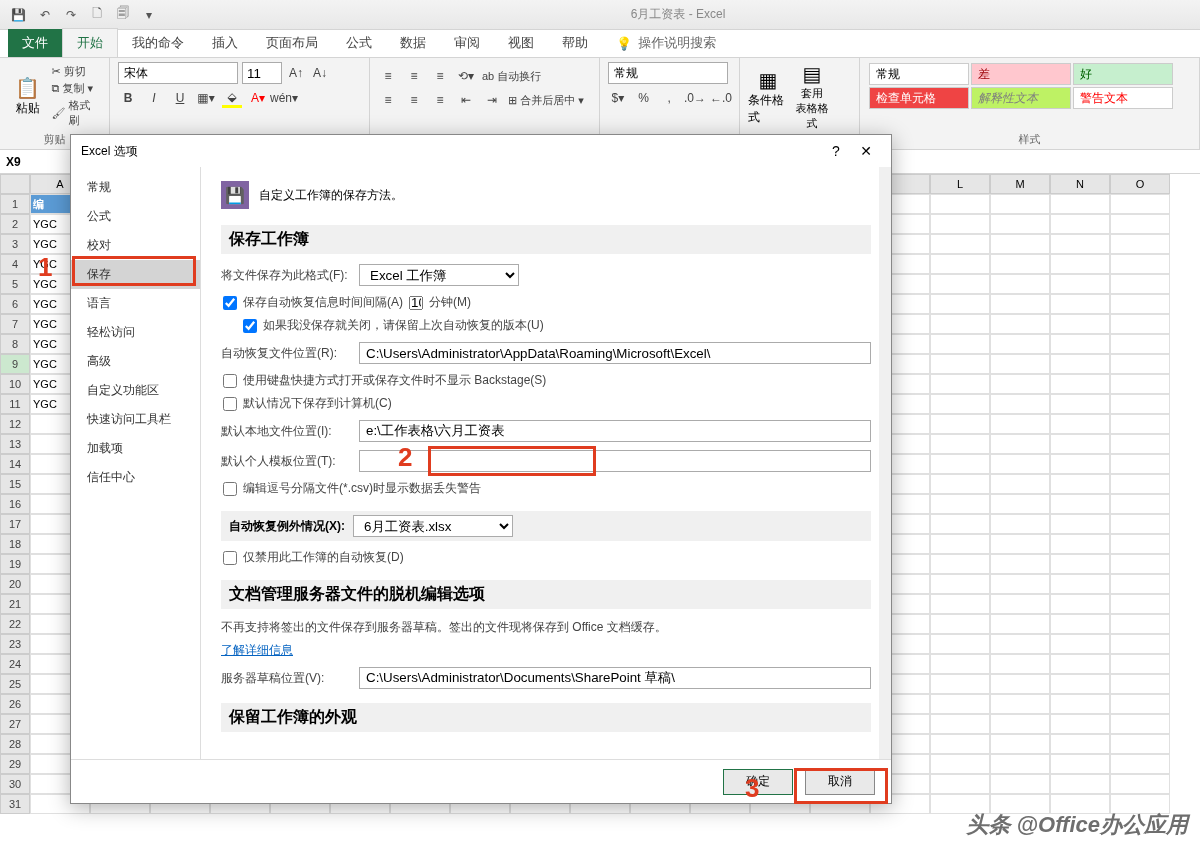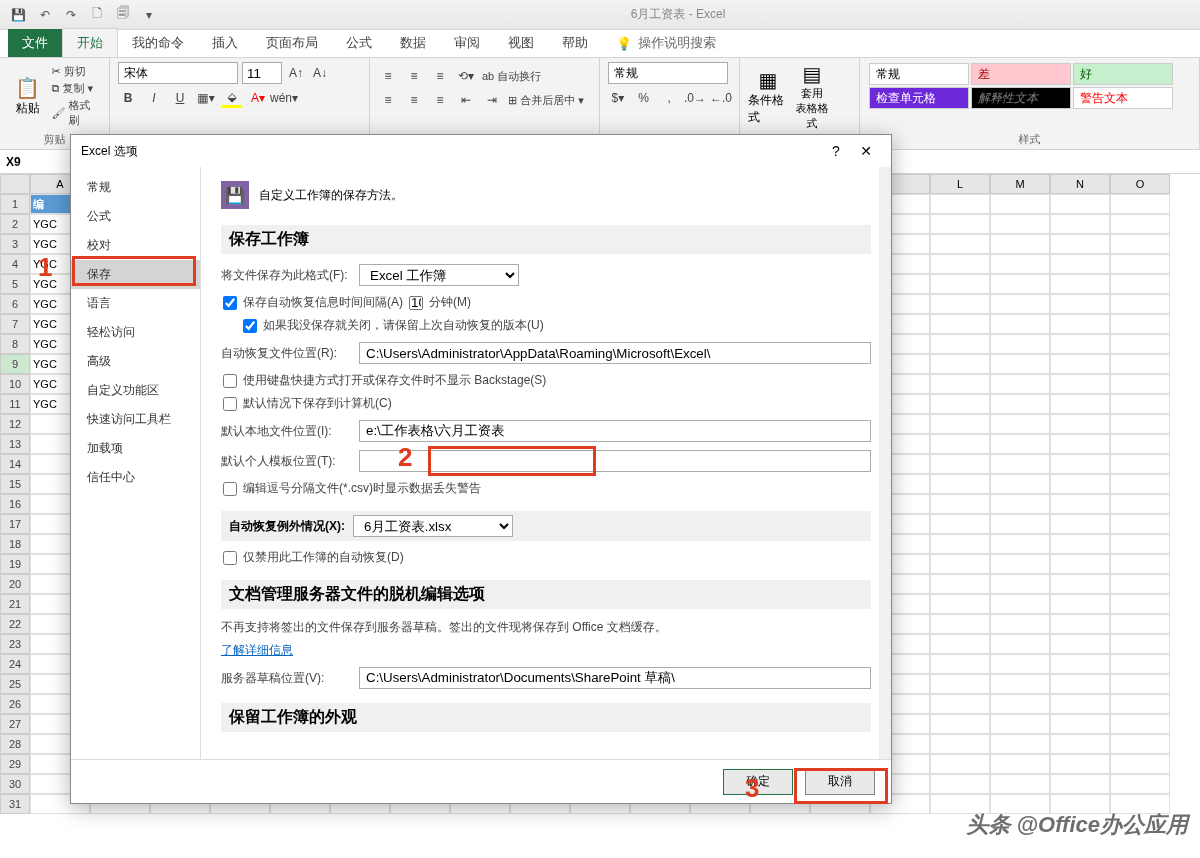--- a/index.html
+++ b/index.html
@@ -26,22 +26,22 @@
 .big-btn .ic { font-size: 20px; }
 .small-row { display: flex; align-items: center; gap: 3px; margin: 2px 0; font-size: 11px; color: #444; cursor: pointer; }
 .font-sel { width: 120px; height: 22px; border: 1px solid #ababab; background: #fff; padding: 0 5px; font-size: 12px; }
 .size-sel { width: 40px; height: 22px; border: 1px solid #ababab; background: #fff; padding: 0 4px; }
 .btn-row { display: flex; gap: 6px; margin-top: 4px; }
 .fmt-btn { width: 20px; height: 20px; display: inline-flex; align-items: center; justify-content: center; cursor: pointer; color: #444; }
 .style-cell { width: 100px; height: 22px; border: 1px solid #ccc; display: inline-flex; align-items: center; padding: 0 6px; margin: 1px; font-size: 12px; }
 .style-cell.normal { background: #fff; }
 .style-cell.bad { background: #ffc7ce; color: #9c0006; }
 .style-cell.good { background: #c6efce; color: #006100; }
-.style-cell.check { background: #6d28d9; color: #fff; }
-.style-cell.explain { background: #000000; color: #7f7f7f; font-style: italic; }
+.style-cell.check { background: #ef4444; color: #fff; }
+.style-cell.explain { background: #bef264; color: #7f7f7f; font-style: italic; }
 .style-cell.warn { background: #fff; color: #ff0000; }
 
 
 .fbar { height: 24px; border-bottom: 1px solid #d4d4d4; display: flex; align-items: center; }
 .name-box { width: 100px; height: 100%; border-right: 1px solid #d4d4d4; padding: 0 6px; display: flex; align-items: center; font-weight: bold; }
 
 
 .sheet { position: relative; display: flex; }
 .rowhdrs { display: flex; flex-direction: column; }
 .corner { width: 30px; height: 20px; background: #e6e6e6; border: 1px solid #ccc; }

